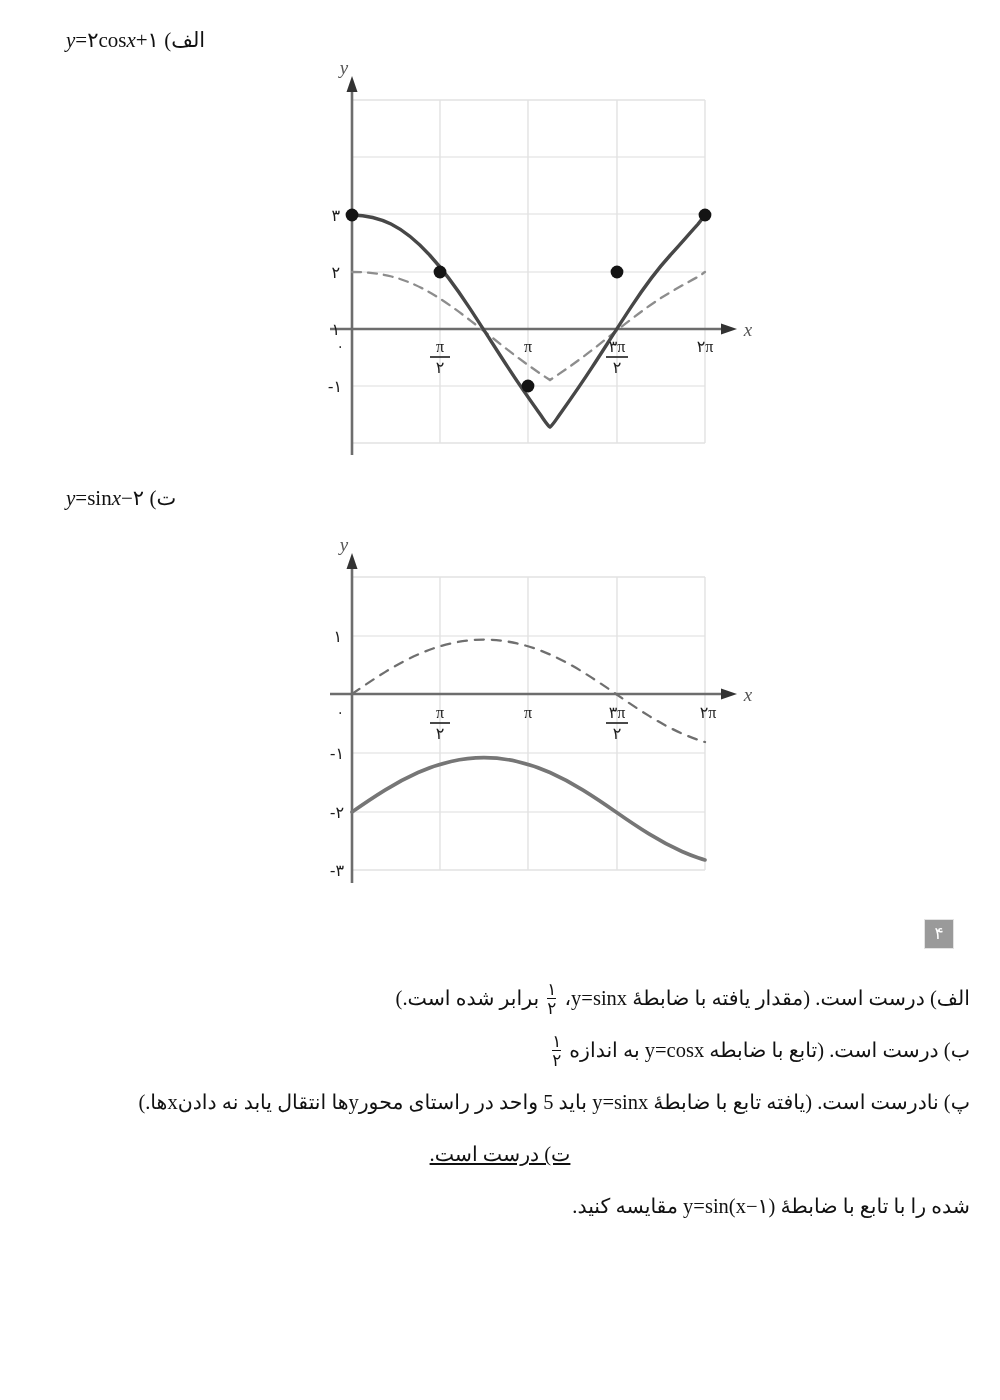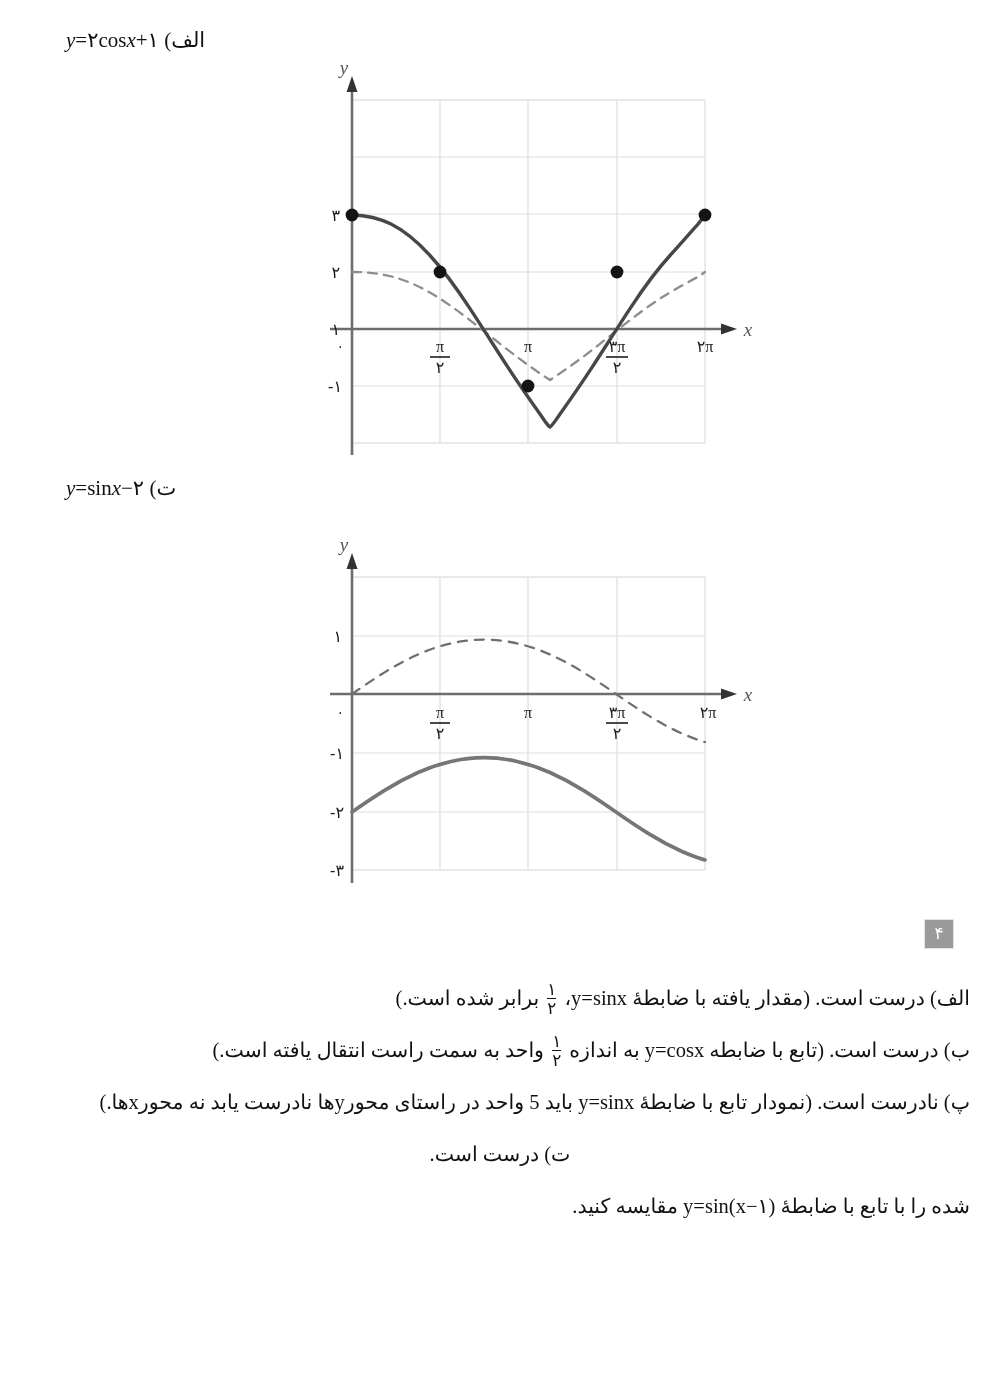--- a/index.html
+++ b/index.html
@@ -36,21 +36,21 @@
   .eq-caption .marker { font-family: "Liberation Serif", serif; }
   .eq-caption .math {
     direction: ltr;
     display: inline-block;
     font-style: normal;
   }
   .math .var { font-family: "Liberation Serif", serif; font-style: italic; }
   .math .fn  { font-family: "Liberation Serif", serif; font-style: normal; }
 
   #caption-alef { left: 66px; top: 10px; }
-  #caption-te   { left: 66px; top: 458px; }
+  #caption-te   { left: 66px; top: 468px; }
 
   
   .chart { position: absolute; }
   #chart-cos  { left: 300px; top: 40px;  width: 460px; height: 400px; }
   #chart-sin  { left: 300px; top: 505px; width: 460px; height: 375px; }
   .chart svg { display: block; overflow: visible; }
 
   .axis-label {
     font-family: "Liberation Serif", serif;
     font-style: italic;
@@ -87,21 +87,21 @@
     top: 955px;
     width: 940px;
     direction: rtl;
     text-align: justify;
     font-size: 20.5px;
     line-height: 46px;
     color: #111;
     font-family: "Liberation Serif", "DejaVu Serif", serif;
   }
   .answers p { margin: 0 0 6px 0; }
-  .answers p.centerish { text-align: center; }
+  .answers p.centerish { text-align: center; text-decoration: underline; }
   .answers p.rightish  { }
   .ltr-math {
     direction: ltr;
     display: inline-block;
     font-style: normal;
     white-space: nowrap;
   }
 
   
   .frac {
@@ -266,19 +266,19 @@
 
       <text class="axis-label" x="44" y="26" text-anchor="middle">y</text>
       <text class="axis-label" x="448" y="176" text-anchor="middle">x</text>
     </svg>
   </div>
 
   <div id="badge-4">۴</div>
 
   <div class="answers" id="answers-block">
       <p><span>الف) درست است. (مقدار یافته با ضابطهٔ </span><span class="ltr-math">y=sinx</span><span>، </span><span class="frac"><span class="num">۱</span><span class="den">۲</span></span><span> برابر شده است.)</span></p>
-      <p><span>ب) درست است. (تابع با ضابطه </span><span class="ltr-math">y=cosx</span><span> به اندازه </span><span class="frac"><span class="num">۱</span><span class="den">۲</span></span><span> واحد به سمت راست انتقال یافته است.)</span></p>
-      <p><span>پ) نادرست است. (نمودار تابع با ضابطهٔ </span><span class="ltr-math">y=sinx</span><span> باید 5 واحد در راستای محور</span><span class="ltr-math">y</span><span>‌ها نادرست یابد نه محور</span><span class="ltr-math">x</span><span>‌ها.)</span></p>
+      <p><span>ب) درست است. (تابع با ضابطه </span><span class="ltr-math">y=cosx</span><span> به اندازه </span><span class="frac"><span class="num">۱</span><span class="den">۲</span></span></p>
+      <p><span>پ) نادرست است. (یافته تابع با ضابطهٔ </span><span class="ltr-math">y=sinx</span><span> باید 5 واحد در راستای محور</span><span class="ltr-math">y</span><span>‌ها انتقال یابد نه دادن</span><span class="ltr-math">x</span><span>‌ها.)</span></p>
       <p class="centerish"><span>ت) درست است.</span></p>
       <p class="rightish"><span>شده را با تابع با ضابطهٔ </span><span class="ltr-math">y=sin(x−۱)</span><span> مقایسه کنید.</span></p>
     </div>
 
 </div>
 
 </body></html>

